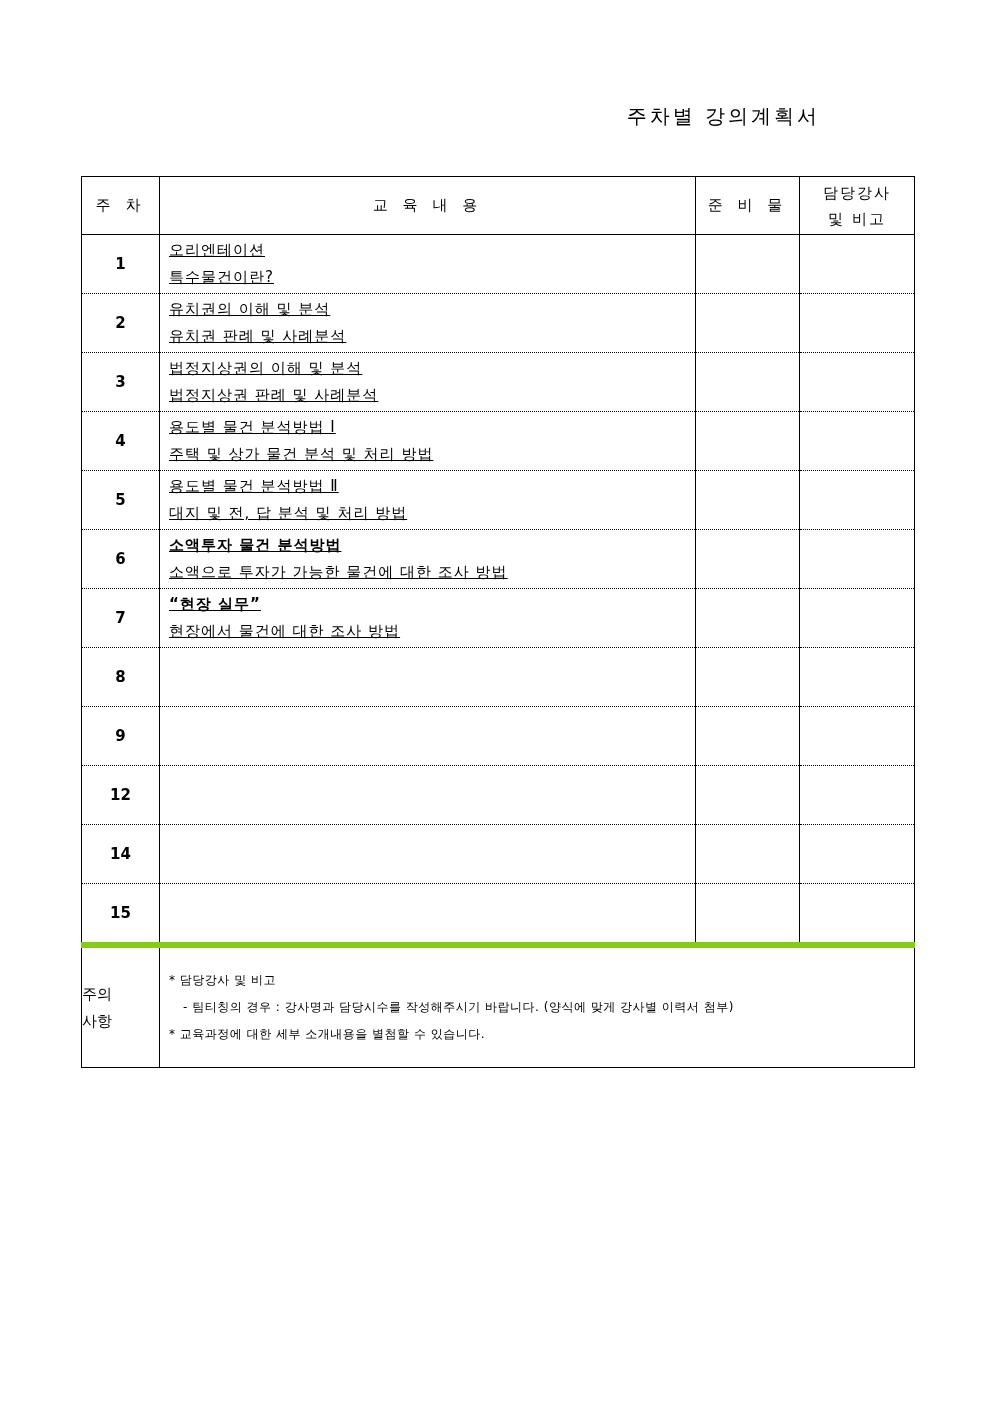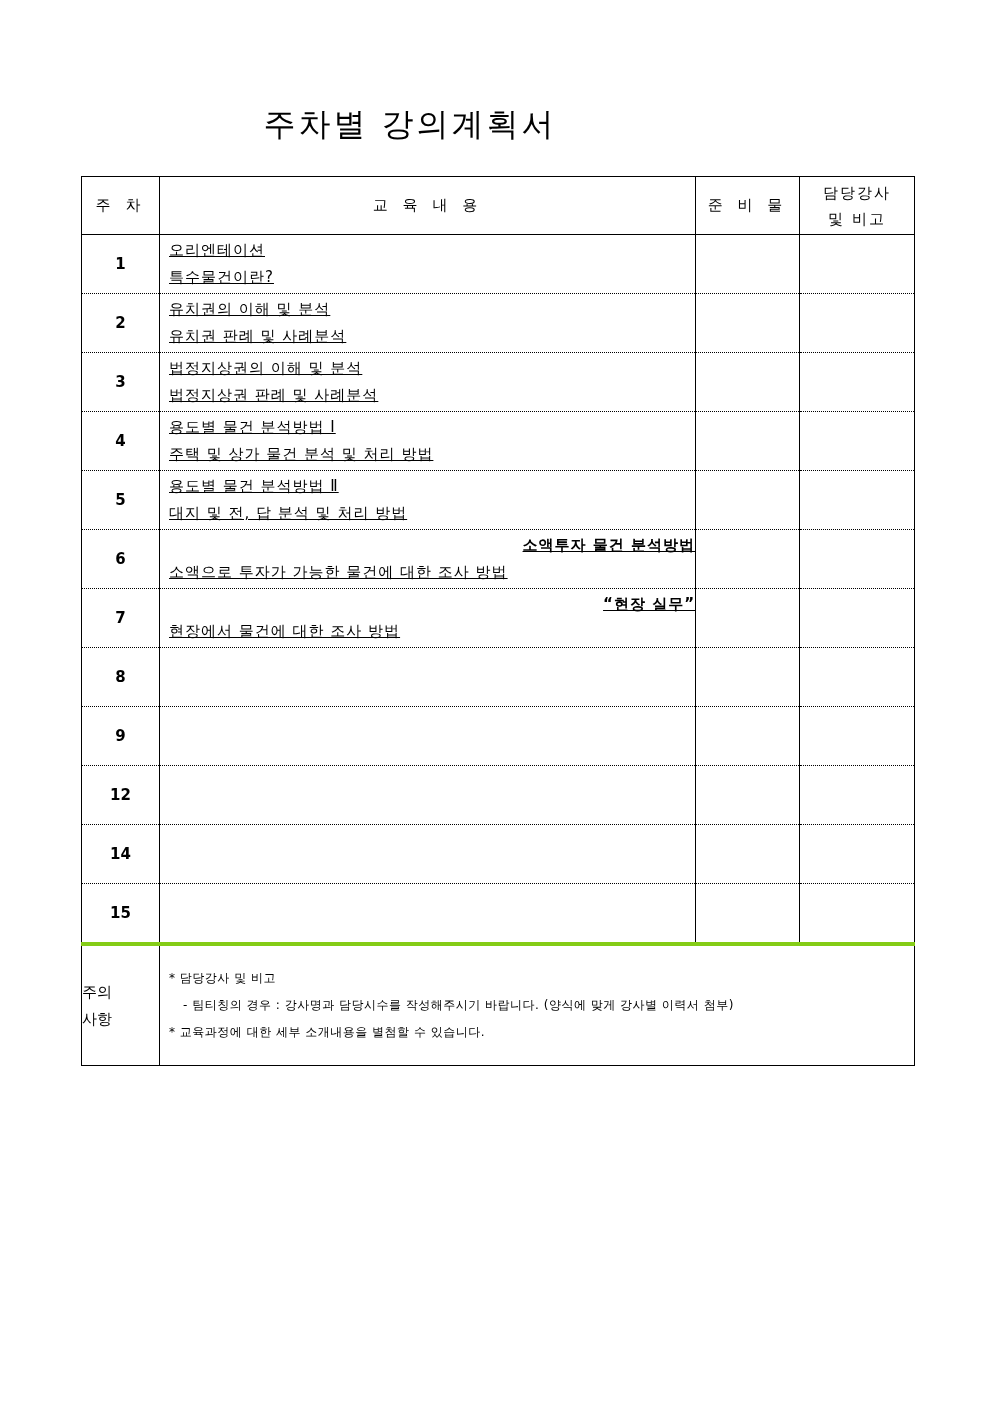--- a/index.html
+++ b/index.html
@@ -1,26 +1,26 @@
 <!DOCTYPE html>
 <html><head>
   <meta charset="utf-8">
   <style>
     html, body { margin: 0; padding: 0; background: #ffffff; }
     body { width: 992px; height: 1403px; position: relative; font-family: "DejaVu Sans", sans-serif; color: #000; }
-    .title { position: absolute; left: 0; top: 103px; width: 820px; text-align: center; font-size: 32px; letter-spacing: 3px; }
+    .title { position: absolute; left: 0; top: 103px; width: 820px; text-align: right; font-size: 20px; letter-spacing: 3px; }
     table { position: absolute; left: 81px; top: 176px; border-collapse: collapse; table-layout: fixed; width: 833px; }
     td, th { border-left: 1px solid #000; border-right: 1px solid #000; padding: 0; font-weight: normal; }
     th { border-top: 1px solid #000; border-bottom: 1px solid #000; height: 57px; font-size: 15px; text-align: center; letter-spacing: 5px; }
     th.last { letter-spacing: 2px; line-height: 26px; }
     tbody tr.week td { border-bottom: 1px dotted #000; height: 58px; }
-    tbody tr.week:last-of-type td { border-bottom: 4px solid #84cc16; }
+    tbody tr.week:last-of-type td { border-bottom: 6px solid #84cc16; }
     td.num { text-align: center; font-size: 15px; font-weight: bold; }
     td.content { padding-left: 9px; font-size: 15px; letter-spacing: 1px; line-height: 27px; vertical-align: middle; text-decoration: underline; }
-    td.content .bold { font-weight: bold; text-align: right; }
+    td.content .bold { font-weight: bold; }
     tr.notes td { border-bottom: 1px solid #000; height: 119px; }
     td.notes-label { text-align: left; font-size: 15px; line-height: 27px; }
     td.notes-body { padding-left: 9px; font-size: 12px; line-height: 27px; font-weight: normal; letter-spacing: 0.5px; }
     .indent { padding-left: 14px; }
   </style>
 </head>
 <body>
 
 <div class="title">주차별 강의계획서</div>
 

